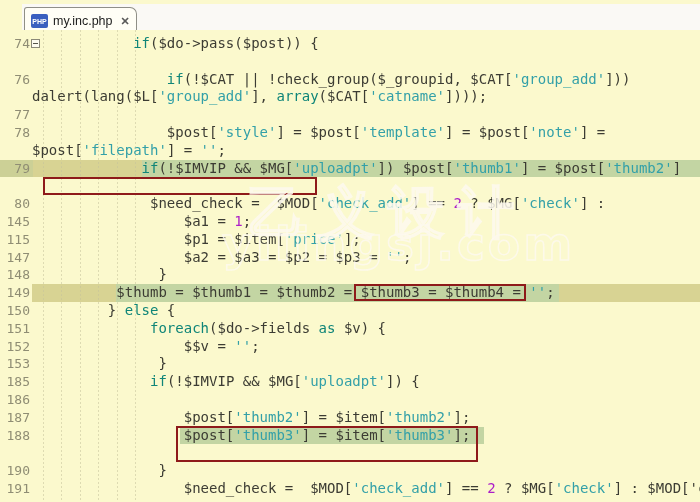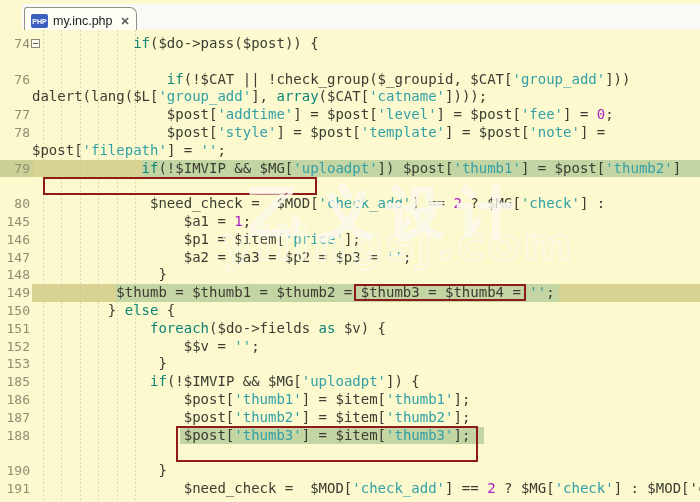--- a/index.html
+++ b/index.html
@@ -74,21 +74,20 @@
       <div class="row" style="top: 40.6px; height: 17.8px;">
         <div class="gutter">76</div>
         <div class="code-line">                <span class="kw">if</span>(!$CAT || !check_group($_groupid, $CAT[<span class="str">'group_add'</span>]))</div>
       </div>
       <div class="row" style="top: 58.4px; height: 17.8px; text-align: right;">
         <div class="gutter"></div>
         <div class="code-line">dalert(lang($L[<span class="str">'group_add'</span>], <span class="kw">array</span>($CAT[<span class="str">'catname'</span>])));</div>
       </div>
       <div class="row" style="top: 76.2px; height: 17.8px;">
         <div class="gutter">77</div>
-        <div class="code-line">                $post[<span class="str">'addtime'</span>] = $post[<span class="str">'level'</span>] = $post[<span class="str">'fee'</span>] = <span class="num">0</span>;</div>
       </div>
       <div class="row" style="top: 94px; height: 17.8px;">
         <div class="gutter">78</div>
         <div class="code-line">                $post[<span class="str">'style'</span>] = $post[<span class="str">'template'</span>] = $post[<span class="str">'note'</span>] =</div>
       </div>
       <div class="row" style="top: 111.8px; height: 17.8px;">
         <div class="gutter"></div>
         <div class="code-line">$post[<span class="str">'filepath'</span>] = <span class="str">''</span>;</div>
       </div>
       <div class="row" style="top: 129.6px; height: 17.8px;">
@@ -100,21 +99,21 @@
       </div>
       <div class="row" style="top: 165.2px; height: 17.8px;">
         <div class="gutter">80</div>
         <div class="code-line">              $need_check =  $MOD[<span class="str">'check_add'</span>] == <span class="num">2</span> ? $MG[<span class="str">'check'</span>] :</div>
       </div>
       <div class="row" style="top: 183px; height: 17.8px;">
         <div class="gutter">145</div>
         <div class="code-line">                  $a1 = <span class="num">1</span>;</div>
       </div>
       <div class="row" style="top: 200.8px; height: 17.8px;">
-        <div class="gutter">146</div>
+        <div class="gutter">115</div>
         <div class="code-line">                  $p1 = $item[<span class="str">'price'</span>];</div>
       </div>
       <div class="row" style="top: 218.6px; height: 17.8px;">
         <div class="gutter">147</div>
         <div class="code-line">                  $a2 = $a3 = $p2 = $p3 = <span class="str">''</span>;</div>
       </div>
       <div class="row" style="top: 236.4px; height: 17.8px;">
         <div class="gutter">148</div>
         <div class="code-line">               }</div>
       </div>
@@ -139,21 +138,20 @@
       <div class="row" style="top: 325.4px; height: 17.8px;">
         <div class="gutter">153</div>
         <div class="code-line">               }</div>
       </div>
       <div class="row" style="top: 343.2px; height: 17.8px;">
         <div class="gutter">185</div>
         <div class="code-line">              <span class="kw">if</span>(!$IMVIP &amp;&amp; $MG[<span class="str">'uploadpt'</span>]) {</div>
       </div>
       <div class="row" style="top: 361px; height: 17.8px;">
         <div class="gutter">186</div>
-        <div class="code-line">                  $post[<span class="str">'thumb1'</span>] = $item[<span class="str">'thumb1'</span>];</div>
       </div>
       <div class="row" style="top: 378.8px; height: 17.8px;">
         <div class="gutter">187</div>
         <div class="code-line">                  $post[<span class="str">'thumb2'</span>] = $item[<span class="str">'thumb2'</span>];</div>
       </div>
       <div class="row" style="top: 396.6px; height: 17.8px;">
         <div class="greenspan" style="left: 179.525px; width: 304.323px; background: rgb(195, 213, 163);"></div>
         <div class="gutter">188</div>
         <div class="code-line">                  $post[<span class="str">'thumb3'</span>] = $item[<span class="str">'thumb3'</span>];</div>
       </div>

